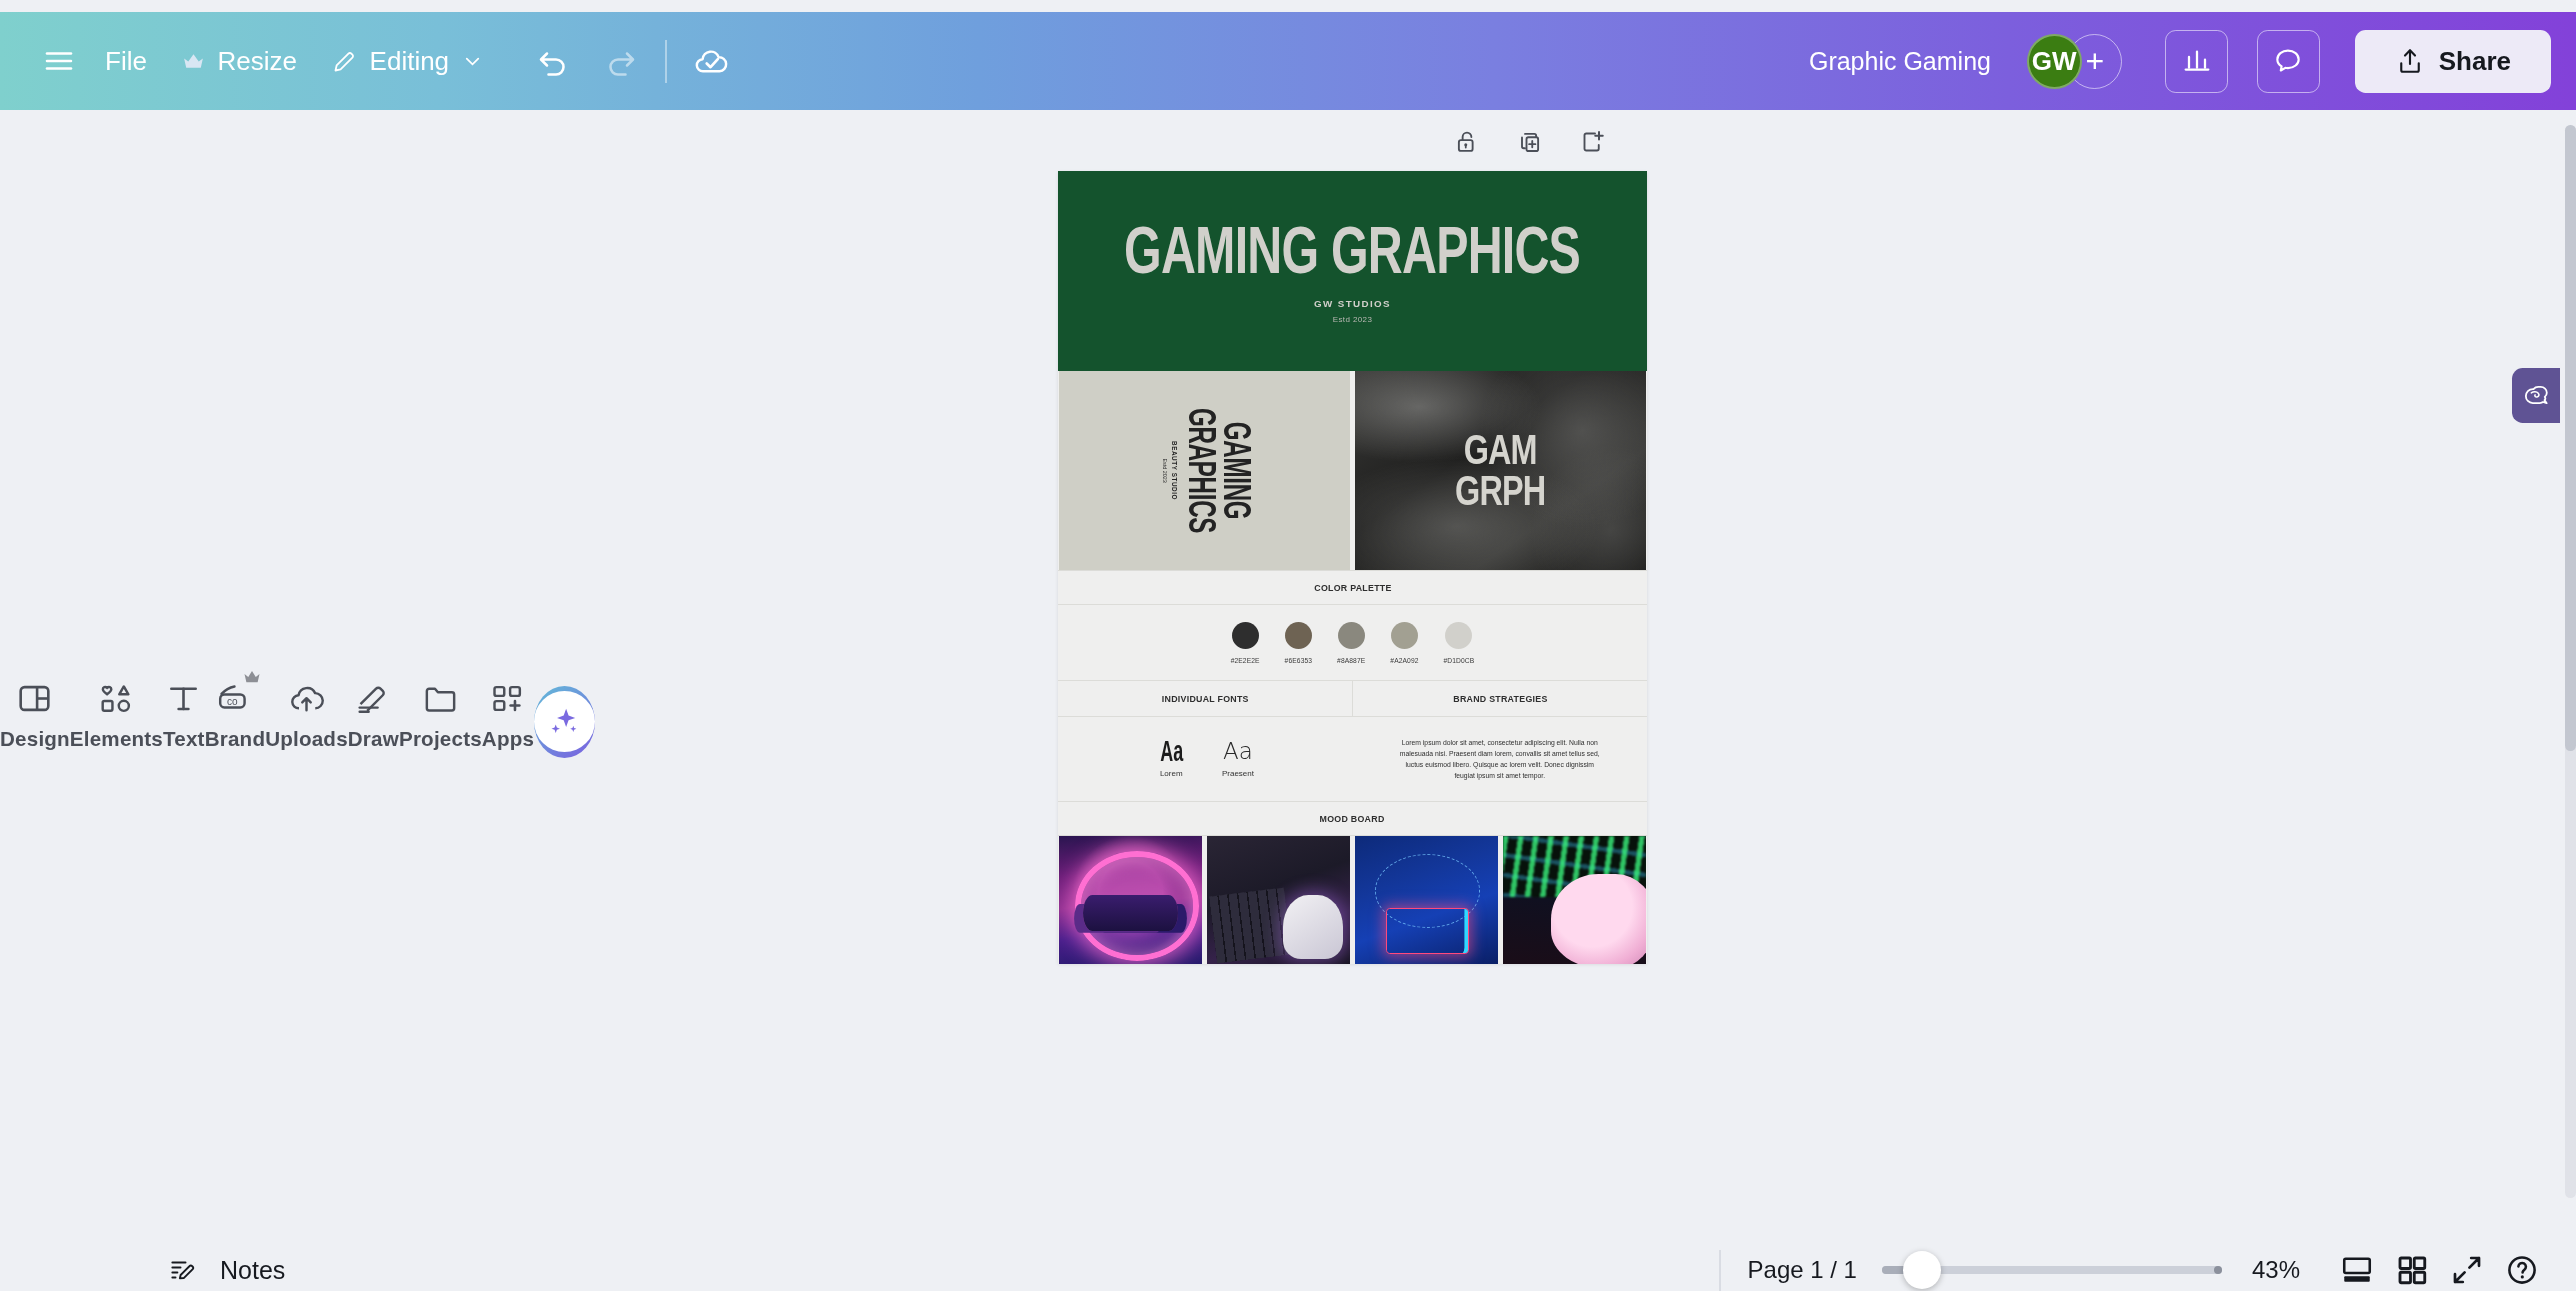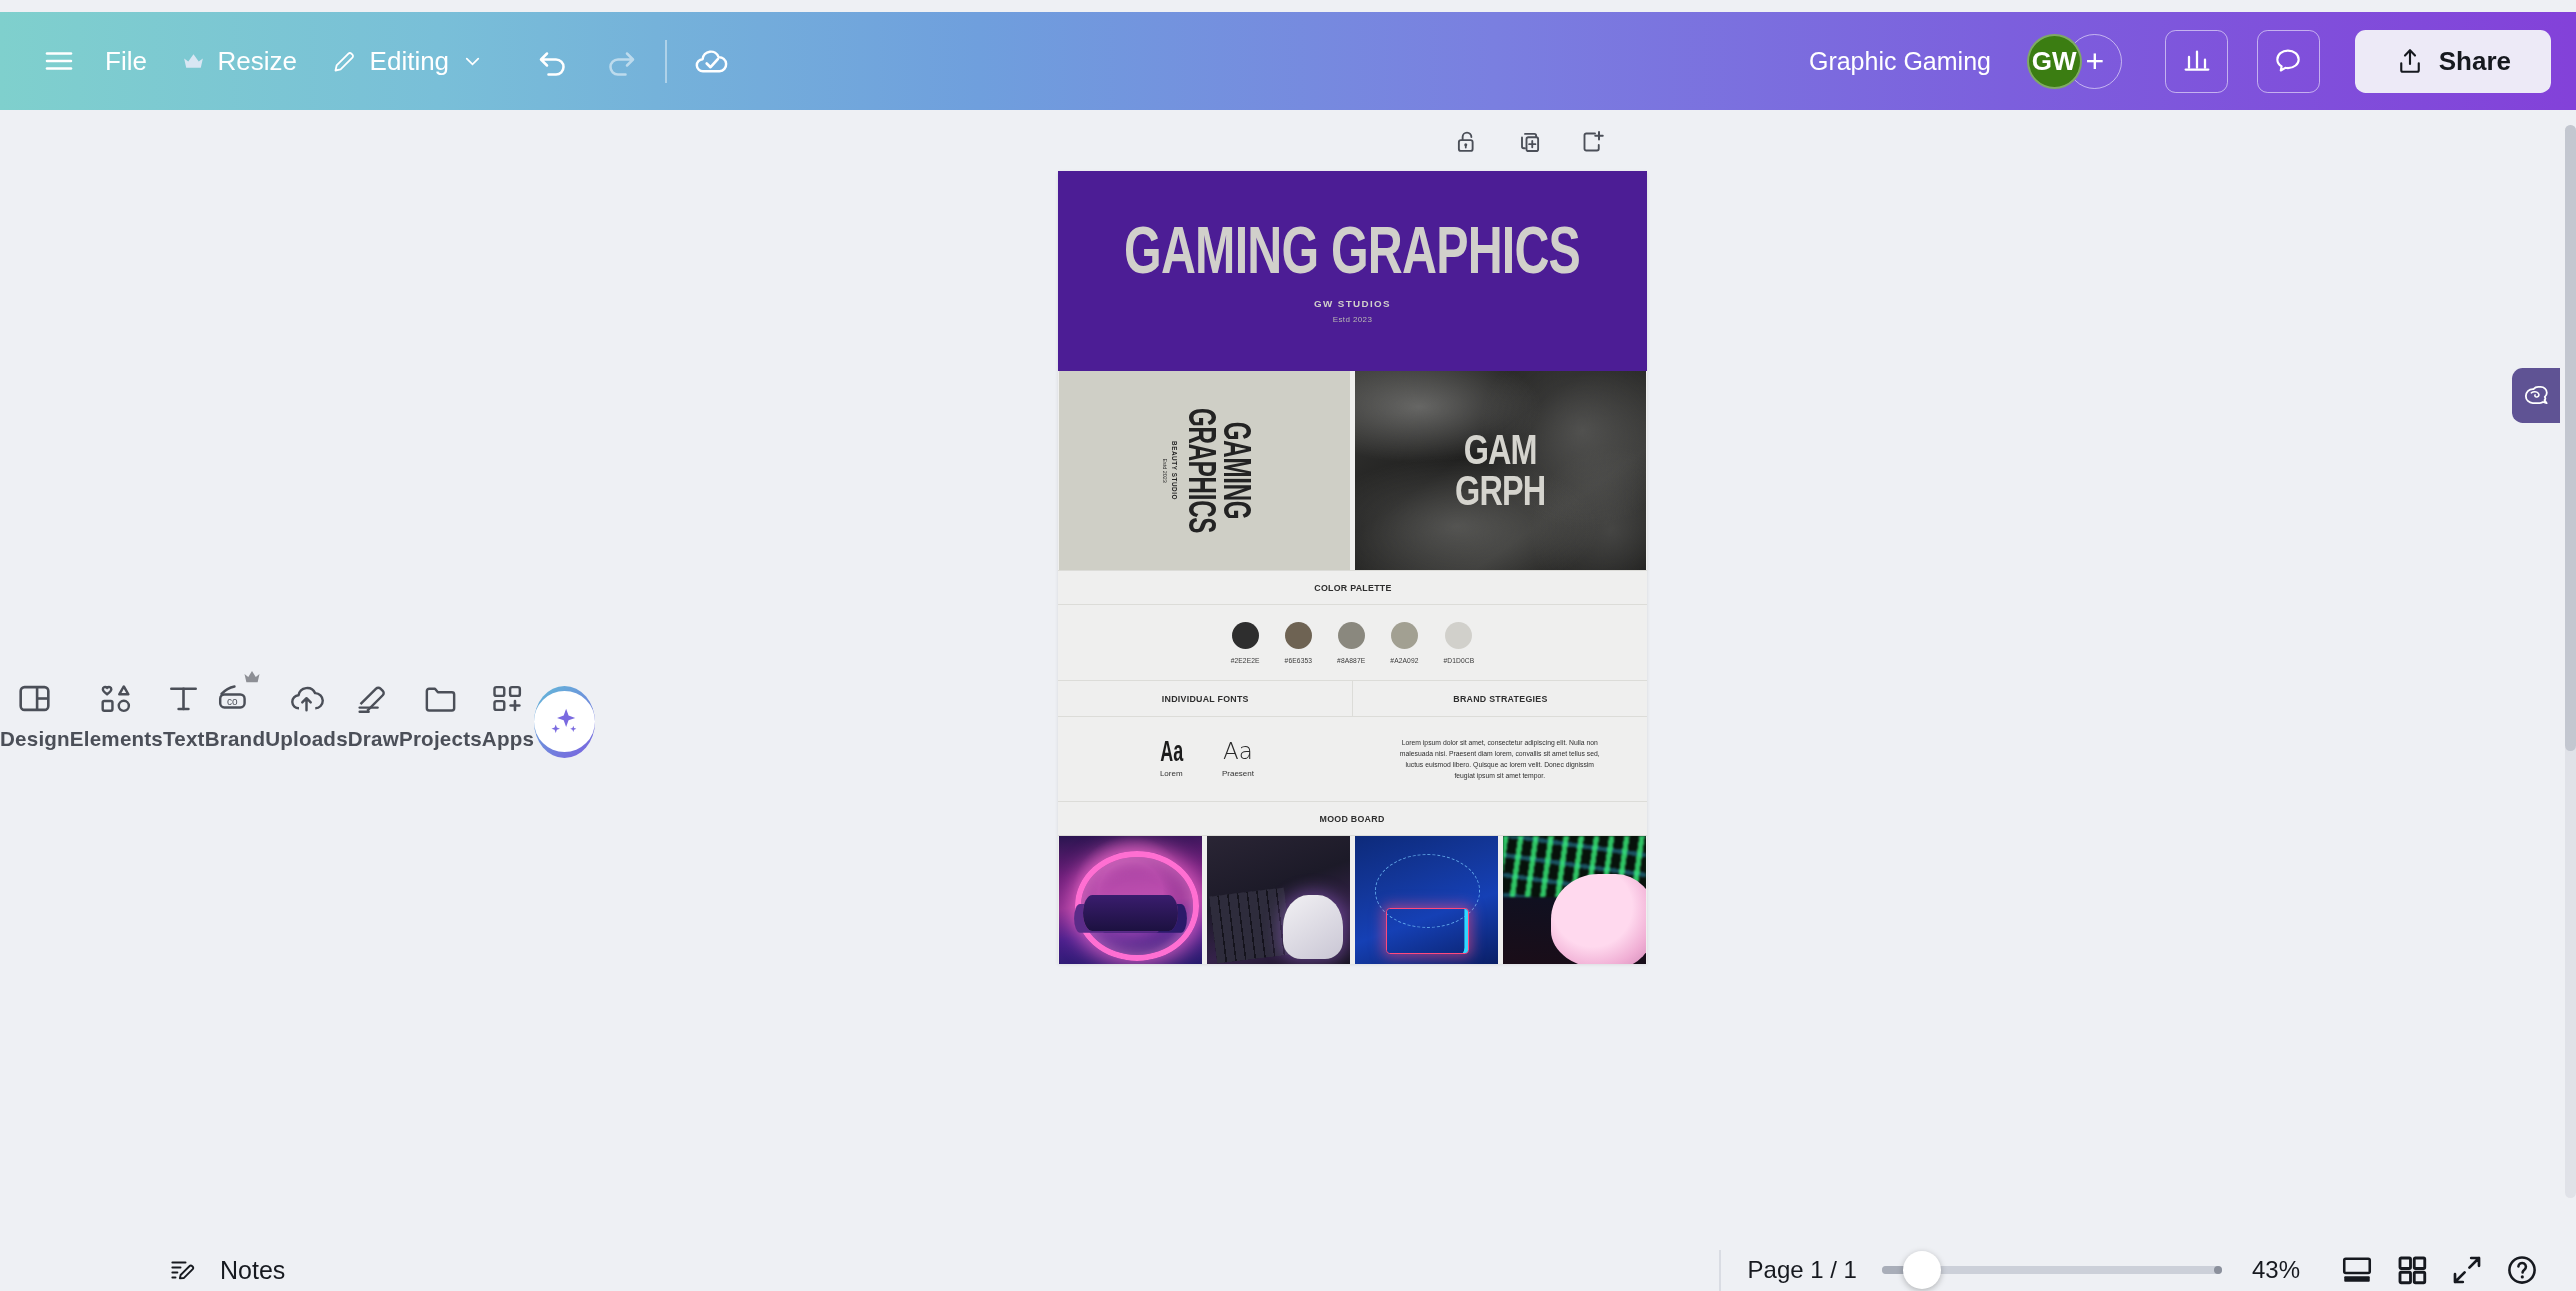--- a/index.html
+++ b/index.html
@@ -92,21 +92,21 @@
   }
   .ptool { width: 50px; height: 50px; border-radius: 9px; display:flex; align-items:center; justify-content:center; cursor:pointer; }
 
   .page {
     position: absolute; top: 61px; left: 926px;
     width: 589px; background: #efefee;
     box-shadow: 0 0.9px 3.6px rgba(14,19,24,.1);
   }
 
   
-  .sec-hero { background: #4c1d95; height: 200px; display:flex; flex-direction:column; align-items:center; justify-content:center; }
+  .sec-hero { background: #14532d; height: 200px; display:flex; flex-direction:column; align-items:center; justify-content:center; }
   .hero-title {
     color: #d1d0cb; font-family: "Liberation Sans Narrow","Liberation Sans",sans-serif;
     font-size: 55px; font-weight: bold; letter-spacing: -0.9px;
     transform: scaleX(0.88) scaleY(1.22); white-space: nowrap;
   }
   .hero-sub { color: #d1d0cb; font-size: 9.8px; font-weight: bold; letter-spacing: 1.4px; margin-top: 16px; }
   .hero-est { color: #b9b8b3; font-size: 8px; letter-spacing: 0.4px; margin-top: 6.3px; }
 
   .sec-logos { display: flex; height: 199px; gap: 4.5px; padding: 0 0.9px; }
   .logo-card { flex: 1; background: #cfcfc6; display: flex; align-items: center; justify-content: center; position: relative; }

